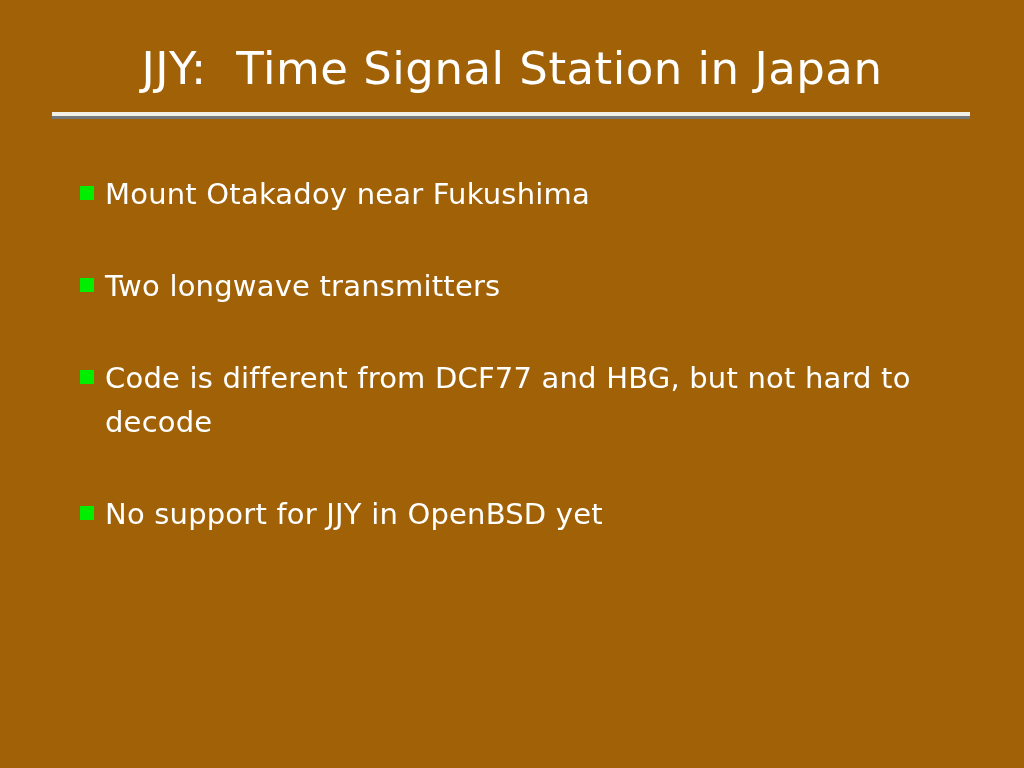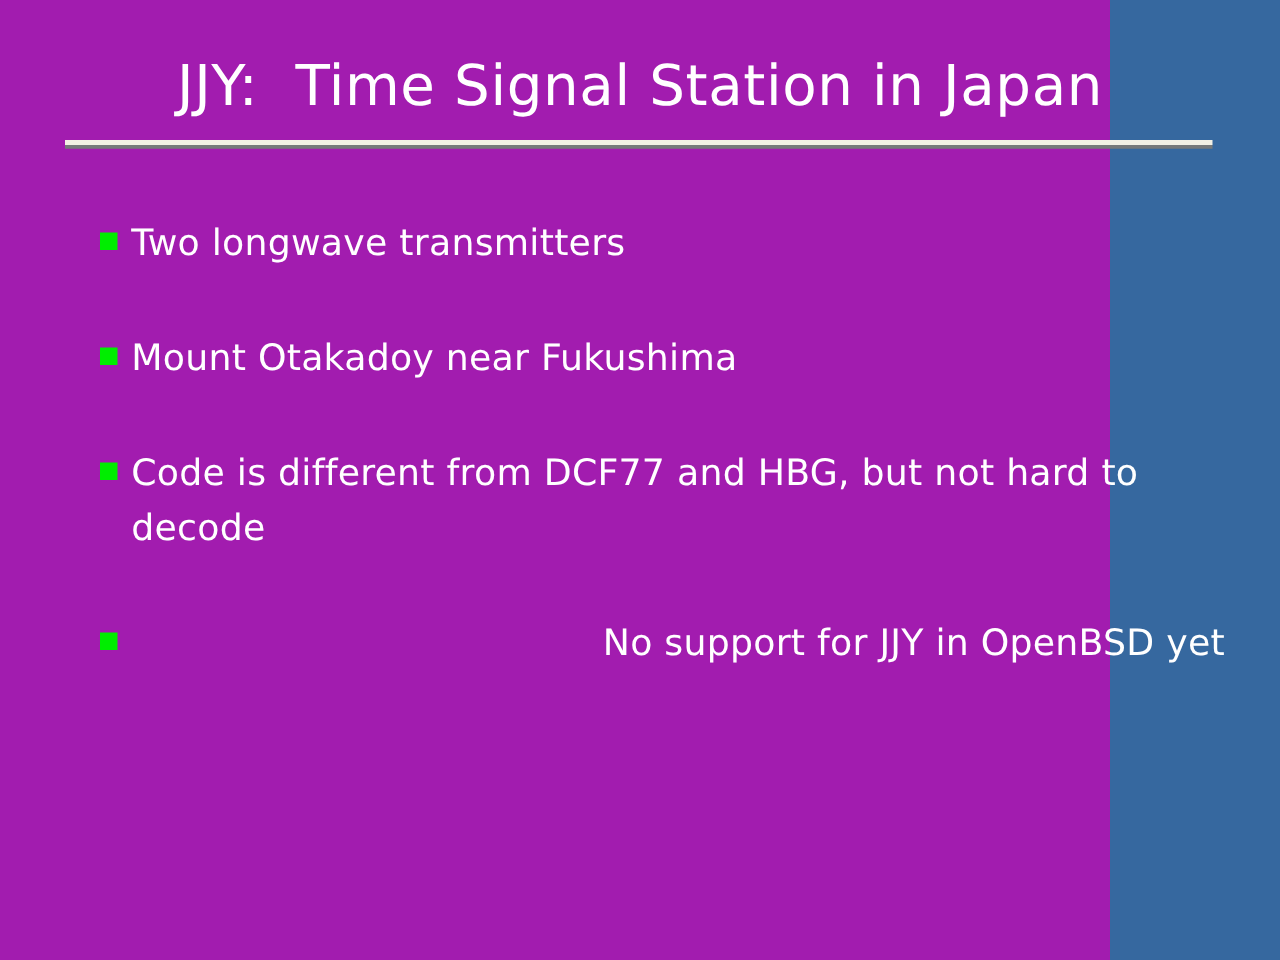--- a/index.html
+++ b/index.html
@@ -10,23 +10,23 @@
   body {
     width: 1024px;
     height: 768px;
     overflow: hidden;
     background: #36689f;
     font-family: "DejaVu Sans", sans-serif;
   }
 
   .slide {
     position: relative;
-    width: 888px;
+    width: 1024px;
     height: 768px;
-    background: #a21caf;
+    background: #a16207;
     box-sizing: border-box;
   }
 
   
   .title-block {
     position: absolute;
     left: 0;
     top: 46px;
     width: 1024px;
     text-align: center;
@@ -68,21 +68,20 @@
   }
 
   .bullet-row {
     position: relative;
     padding-left: 25px;
     margin-bottom: 48px;
     min-height: 44px;
   }
   .bullet-row:last-child {
     margin-bottom: 0;
-    text-align: right;
   }
 
   .bullet-marker {
     position: absolute;
     left: 0px;
     top: 14px;
     width: 14px;
     height: 14px;
     background: #00ee00;
   }
@@ -110,26 +109,26 @@
     <span class="slide-title">JJY:  Time Signal Station in Japan</span>
   </div>
 
   <div class="title-rule"></div>
   <div class="title-rule-shadow"></div>
 
   <div class="bullets">
 
     <div class="bullet-row">
       <span class="bullet-marker"></span>
-      <span class="bullet-text">Two longwave transmitters</span>
+      <span class="bullet-text">Mount Otakadoy near Fukushima</span>
     </div>
 
     <div class="bullet-row">
       <span class="bullet-marker"></span>
-      <span class="bullet-text">Mount Otakadoy near Fukushima</span>
+      <span class="bullet-text">Two longwave transmitters</span>
     </div>
 
 
     <div class="bullet-row wrapped">
       <span class="bullet-marker"></span>
       <span class="bullet-text">Code is different from DCF77 and HBG, but not hard to decode</span>
     </div>
 
     <div class="bullet-row">
       <span class="bullet-marker"></span>

